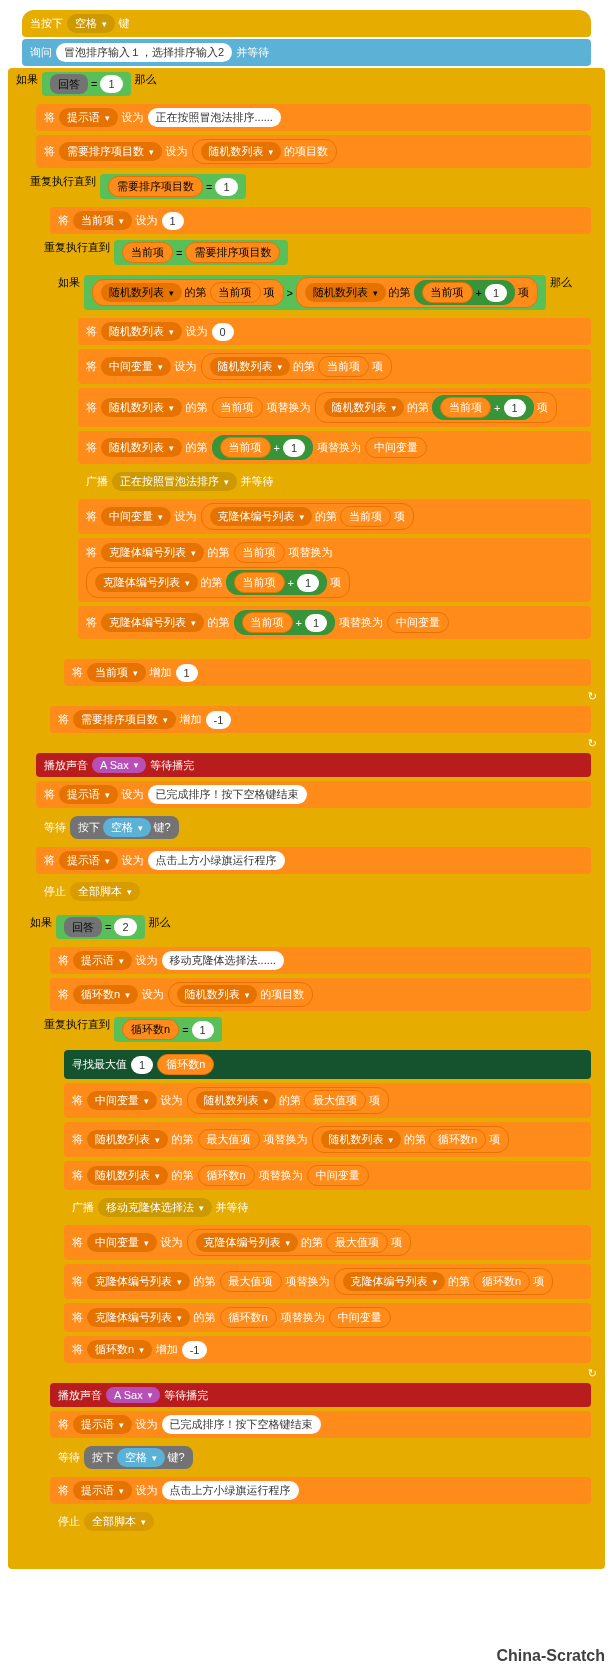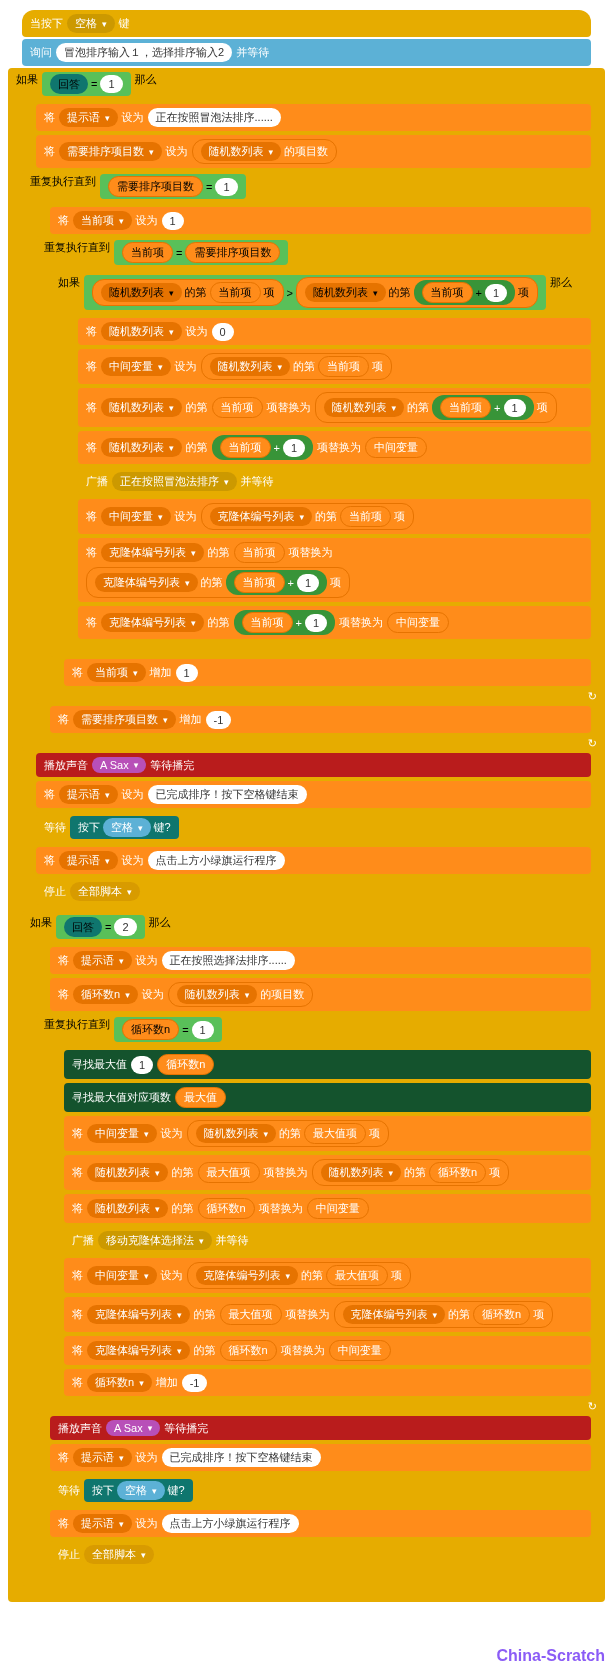--- a/index.html
+++ b/index.html
@@ -17,31 +17,31 @@
 .input-round { background: #fff; color: #333; border-radius: 10px; padding: 2px 8px; min-height: 18px; min-width: 20px; display: inline-flex; align-items: center; justify-content: center; }
 .dropdown { border-radius: 10px; padding: 2px 8px; display: inline-flex; align-items: center; gap: 3px; }
 .dd-arrow::after { content: "▾"; font-size: 9px; margin-left: 2px; }
 
 
 .events { background: #e6ac00; }
 .events-dd { background: #cc9900; }
 .control { background: #e6ac00; }
 .control-inner { background: #d89b00; }
 .sensing { background: #5cb1d6; }
-.sensing-rep { background: #0f766e; }
+.sensing-rep { background: #737373; border-radius: 8px; }
 .operators { background: #59c059; }
 .operators-dark { background: #389438; }
 .data { background: #ff8c1a; }
 .data-rep { background: #ff8c1a; border: 1px solid #e67300; }
 .data-dd { background: #e67300; }
 .sound { background: #b91c1c; }
 .sound-dd { background: #b84fb8; }
 .custom { background: #14532d; }
 .lbl { white-space: nowrap; }
-.watermark { position: fixed; bottom: 8px; right: 8px; color: #8b5cf6; font-size: 16px; font-weight: bold; }
+.watermark { position: fixed; bottom: 8px; right: 8px; color: #404040; font-size: 16px; font-weight: bold; }
 </style>
 </head>
 <body>
 
 <div class="block hat events">
   <span class="lbl">当按下</span>
   <span class="dropdown events-dd dd-arrow">
       <span>空格</span>
     </span>
   <span class="lbl">键</span>
@@ -309,21 +309,21 @@
           <span class="input-round">2</span>
         </span>
         <span>那么</span>
       </div>
       <div class="c-body">
 
         <div class="block data">
           <span>将</span>
           <span class="dropdown data-dd dd-arrow">提示语</span>
           <span>设为</span>
-          <span class="input-text">正在按照选择法排序......</span>
+          <span class="input-text">移动克隆体选择法......</span>
         </div>
 
         <div class="block data">
           <span>将</span>
           <span class="dropdown data-dd dd-arrow">循环数n</span>
           <span>设为</span>
           <span class="reporter data-rep">
             <span class="dropdown data-dd dd-arrow">随机数列表</span>
             <span>的项目数</span>
           </span>
@@ -339,24 +339,20 @@
             </span>
           </div>
           <div class="c-body">
 
             <div class="block custom">
               <span>寻找最大值</span>
               <span class="input-round">1</span>
               <span class="reporter data-rep">循环数n</span>
             </div>
 
-            <div class="block custom">
-              <span>寻找最大值对应项数</span>
-              <span class="reporter data-rep">最大值</span>
-            </div>
 
             <div class="block data">
               <span>将</span>
               <span class="dropdown data-dd dd-arrow">中间变量</span>
               <span>设为</span>
               <span class="reporter data-rep">
                 <span class="dropdown data-dd dd-arrow">随机数列表</span>
                 <span>的第</span>
                 <span class="reporter data-rep">最大值项</span>
                 <span>项</span>

